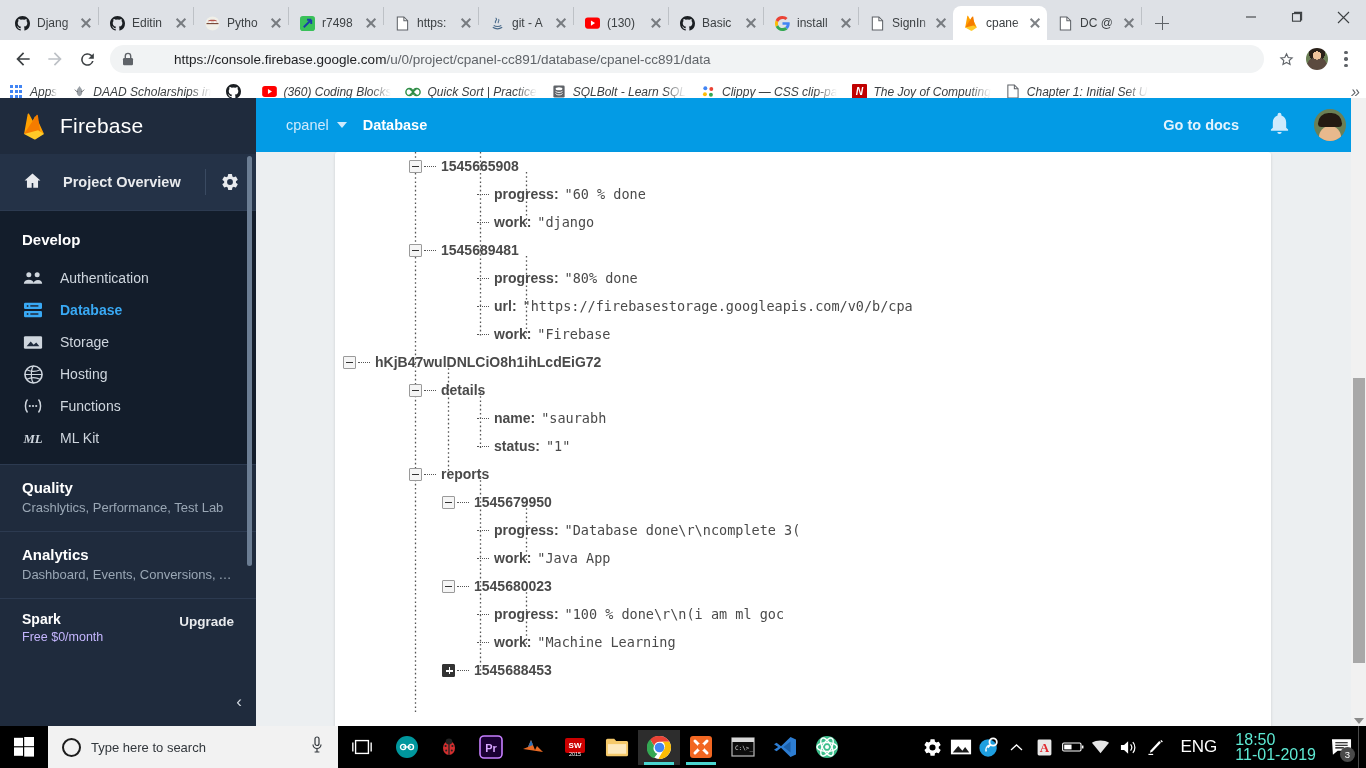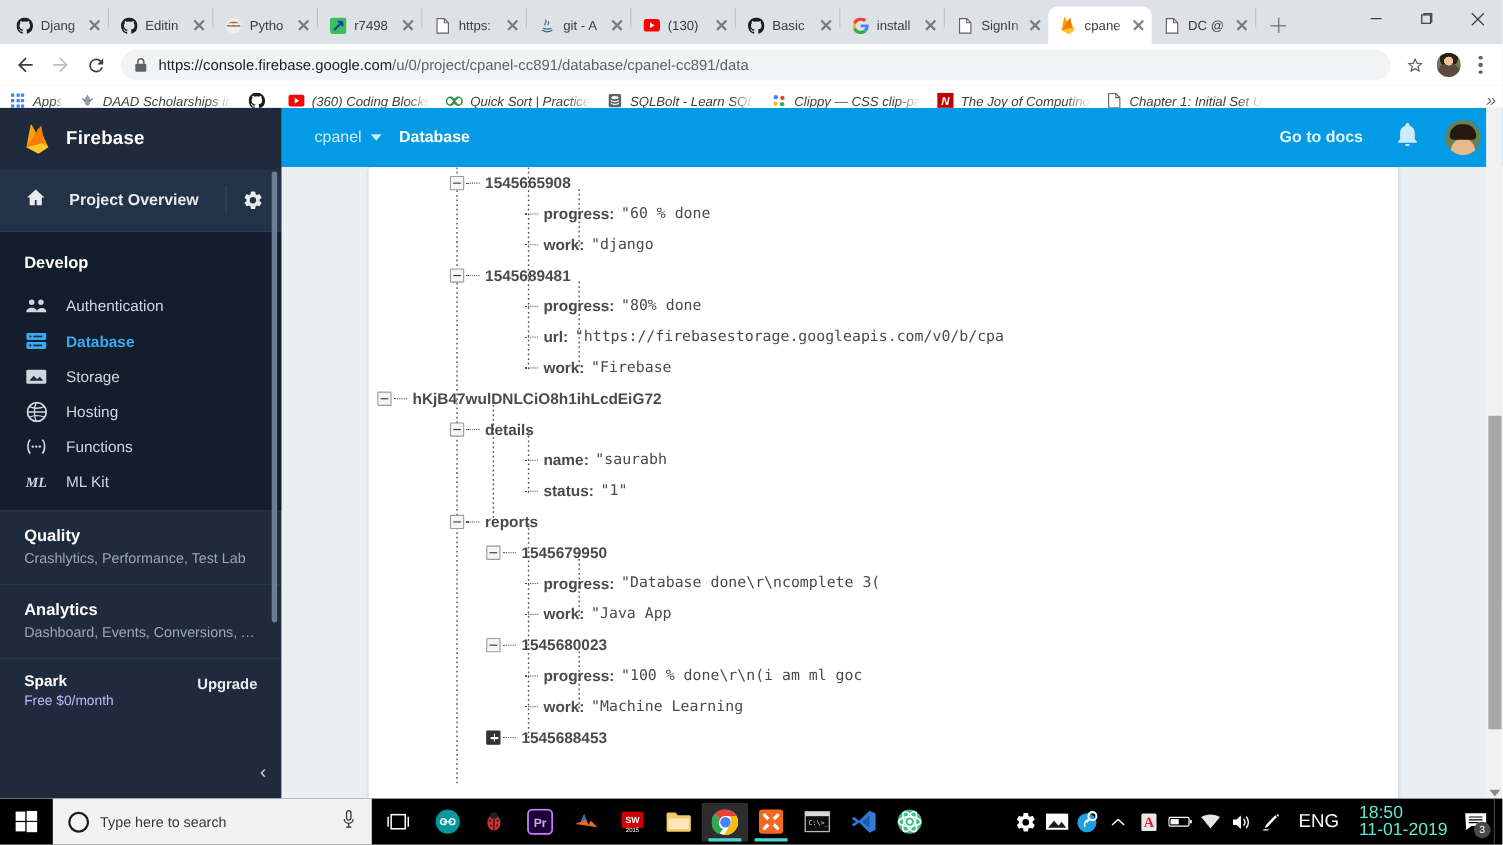--- a/index.html
+++ b/index.html
@@ -43,21 +43,21 @@
   .wincontrols { position:absolute; right:0; top:0; height:34px; display:flex; }
   .wc { width:46px; height:34px; display:flex; align-items:center; justify-content:center; }
   .wc svg { display:block; }
 
   
   .toolbar { height:38px; background:#fff; display:flex; align-items:center; padding:0 8px; }
   .navbtn { width:30px; height:30px; display:flex; align-items:center; justify-content:center; margin-right:2px; }
   .omnibox {
     flex:1 1 auto; height:28px; background:#f1f3f4; border-radius:14px;
     display:flex; align-items:center; padding:0 12px; margin:0 8px 0 6px;
-    font-size:13.5px; color:#202124; overflow:hidden; white-space:nowrap;
+    font-size:13.5px; color:#202124; overflow:hidden; white-space:nowrap;gap:30px;
   }
   .omnibox .lock { margin-right:10px; display:flex; }
   .omnibox .urltxt { overflow:hidden; text-overflow:clip; white-space:nowrap; }
   .omnibox .urltxt .dim { color:#5f6368; }
   .star { width:28px; height:28px; display:flex; align-items:center; justify-content:center; }
   .avatar-sm { width:22px; height:22px; border-radius:50%; margin:0 6px;
     background:
       radial-gradient(circle at 50% 34%, #f0c49b 0 22%, transparent 23%),
       radial-gradient(circle at 50% 88%, #5b4a3f 0 46%, transparent 47%),
       radial-gradient(circle at 50% 22%, #2a2018 0 40%, transparent 41%),
@@ -78,21 +78,21 @@
   .appsgrid { display:grid; grid-template-columns:repeat(3,3px); grid-template-rows:repeat(3,3px); gap:1.6px; }
   .appsgrid i { background:#4285f4; display:block; width:3px; height:3px; }
 
   
   .page { position:absolute; left:0; top:98px; width:1366px; height:628px; background:#fff; overflow:hidden; }
 
   
   .fb-side { position:absolute; left:0; top:0; width:256px; height:628px; background:#1f2b3d; color:#fff; }
   .fb-brand { height:56px; display:flex; align-items:center; padding-left:22px; background:#1f2b3d; }
   .fb-flame { width:24px; height:28px; margin-right:14px; }
-  .fb-brandtxt { font-size:17px; font-weight:700; letter-spacing:.2px; }
+  .fb-brandtxt { font-size:21px; font-weight:400; letter-spacing:.2px; }
   .fb-sec { border-bottom:1px solid #2c3a50; }
   .fb-overview { height:56px; display:flex; align-items:center; padding:0 16px 0 22px; background:#243247; }
   .fb-overview .lbl { flex:1 1 auto; font-size:14.5px; font-weight:600; color:#e8eaed; margin-left:20px; }
   .fb-vsep { width:1px; height:26px; background:#3a4a61; margin-right:14px; }
   .fb-gear { width:20px; height:20px; }
   .fb-group { background:#131d2b; padding:14px 0 10px 0; }
   .fb-grouptitle { font-size:15px; font-weight:700; padding:6px 0 14px 22px; color:#fff; }
   .fb-item { height:32px; display:flex; align-items:center; padding-left:22px; font-size:14px; color:#cfd6de; }
   .fb-item .ic { width:22px; height:20px; margin-right:16px; display:flex; align-items:center; justify-content:center; flex:0 0 22px; }
   .fb-item.active { color:#39a9f4; font-weight:600; }

